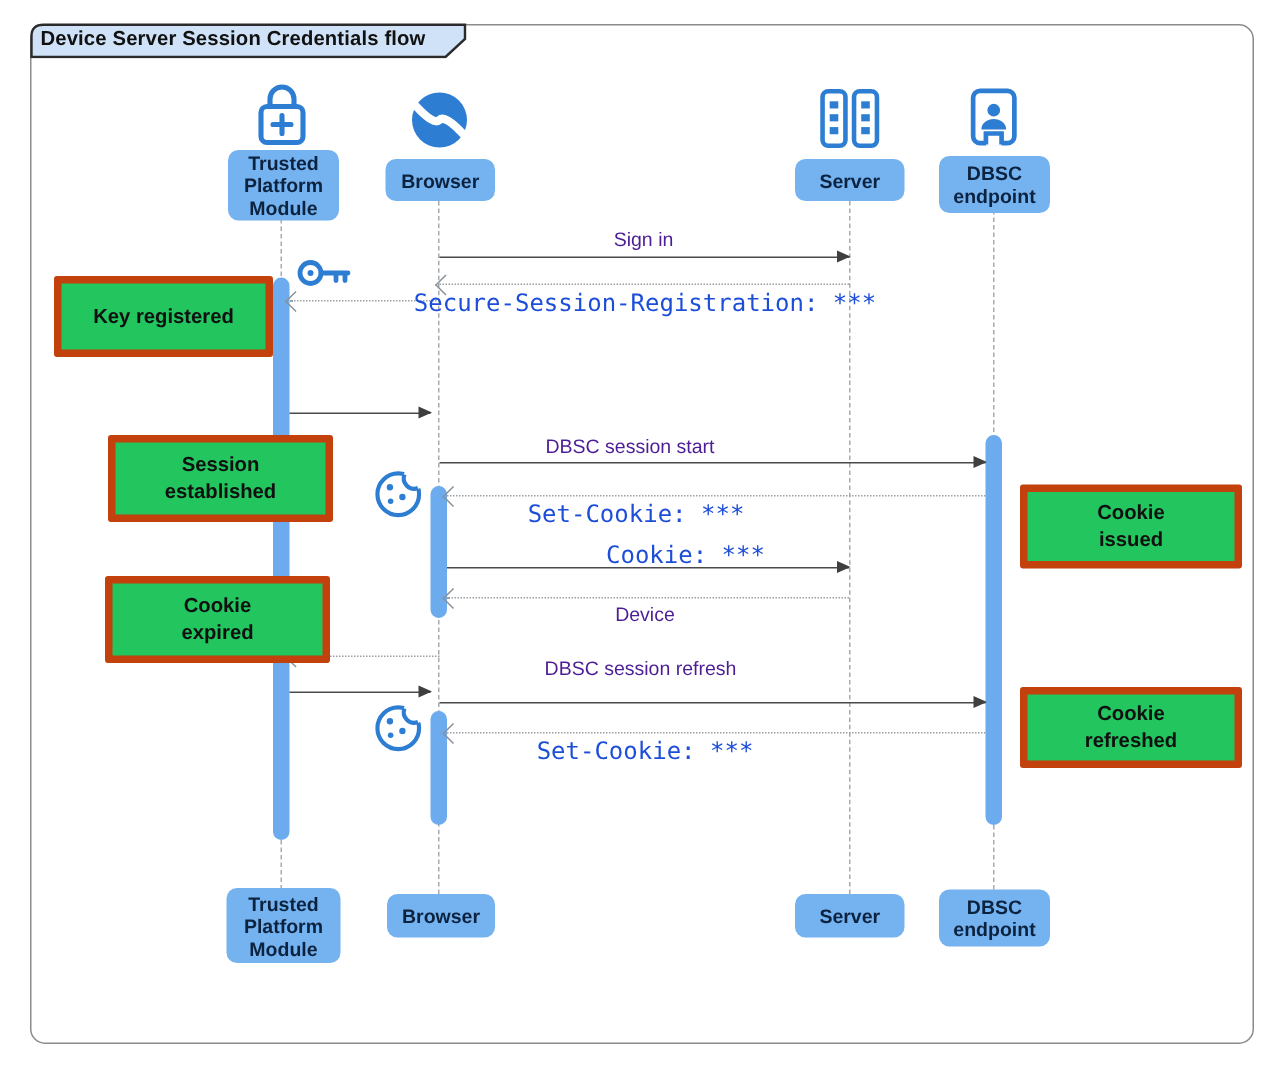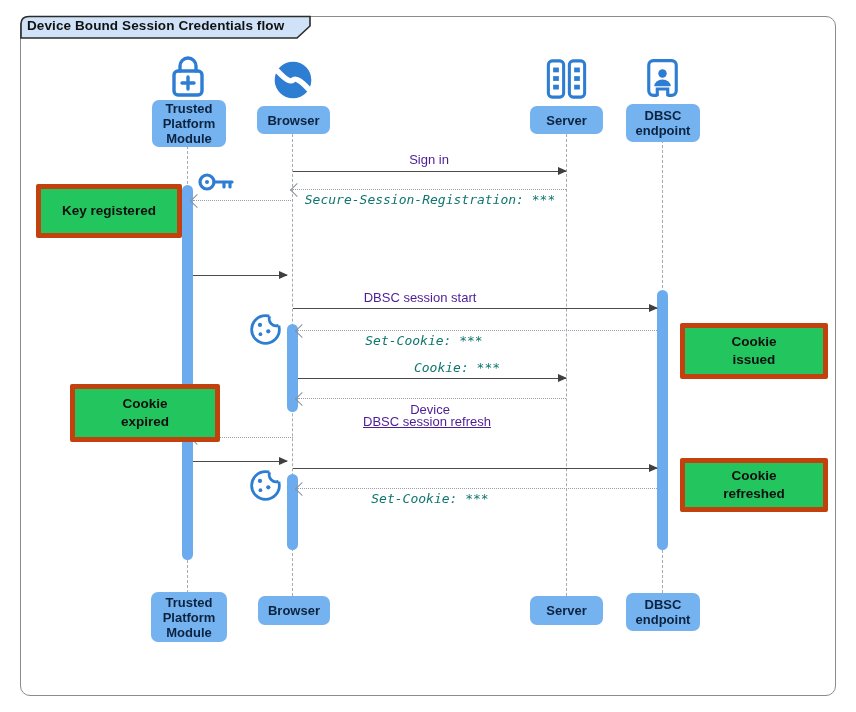--- a/index.html
+++ b/index.html
@@ -22,35 +22,35 @@
   .arrow.solid { border-top:1.5px solid #4a4a4a; }
   .arrow.dotted { border-top:1.6px dotted #9aa0a6; }
   .ah-r::after { content:""; position:absolute; right:-1px; top:-5.2px; width:0; height:0;
                  border-left:9px solid #3f3f3f; border-top:4.5px solid transparent;
                  border-bottom:4.5px solid transparent; }
   .ah-l-open::before { content:""; position:absolute; left:-1px; top:-5.3px; width:9px; height:9px;
                  border-left:1.6px solid #8a9097; border-top:1.6px solid #8a9097;
                  transform:rotate(-45deg); }
   .msg-label { position:absolute; transform:translateX(-50%); font-size:13px; color:#4c1d95;
                white-space:nowrap; }
-  .mono { font-family:"DejaVu Sans Mono",monospace; font-size:13px; color:#0f766e;font-style:italic; }
+  .mono { font-family:"DejaVu Sans Mono",monospace; font-size:16px; color:#1d4ed8; }
   .sans { font-family:"Liberation Sans",sans-serif; }
   .icon { position:absolute; }
 </style>
 </head>
 <body>
 
 <div class="canvas">
 
   <div class="frame"></div>
 
   <svg class="title-tab" viewBox="0 0 292 24">
     <path d="M1,23 L1,9 Q1,1.5 9,1.5 L290,1.5 L290,11 L277,23 Z" fill="#cfe2f7" stroke="#2b2b2b" stroke-width="1.6"></path>
   </svg>
-  <div class="title-text">Device Bound Session Credentials flow</div>
+  <div class="title-text">Device Server Session Credentials flow</div>
 
   <div class="lifeline" style="left:187px; top:146px; height:447px;"></div>
   <div class="lifeline" style="left:292px; top:134px; height:462px;"></div>
   <div class="lifeline" style="left:566px; top:134px; height:462px;"></div>
   <div class="lifeline" style="left:662px; top:140px; height:453px;"></div>
 
   <div class="activation" style="left:182px; top:185px; height:375px;"></div>
   <div class="activation" style="left:287px; top:324px; height:88px;"></div>
   <div class="activation" style="left:287px; top:474px; height:76px;"></div>
   <div class="activation" style="left:657px; top:290px; height:260px;"></div>
@@ -111,21 +111,21 @@
   <div class="arrow solid ah-r" style="left:193px; top:461px; width:94px;"></div>
   <div class="arrow solid ah-r" style="left:293px; top:468px; width:364px;"></div>
   <div class="arrow dotted ah-l-open" style="left:298px; top:488px; width:359px;"></div>
 
   <div class="msg-label sans" style="left:429px; top:152px;">Sign in</div>
   <div class="msg-label mono" style="left:430px; top:192px;">Secure-Session-Registration: ***</div>
   <div class="msg-label sans" style="left:420px; top:290px;">DBSC session start</div>
   <div class="msg-label mono" style="left:424px; top:333px;">Set-Cookie: ***</div>
   <div class="msg-label mono" style="left:432px; top:360px;margin-left:25px;">Cookie: ***</div>
   <div class="msg-label sans" style="left:430px; top:402px;">Device</div>
-  <div class="msg-label sans" style="left:427px; top:414px;text-decoration:underline;">DBSC session refresh</div>
+  <div class="msg-label sans" style="left:427px; top:438px;">DBSC session refresh</div>
   <div class="msg-label mono" style="left:430px; top:491px;">Set-Cookie: ***</div>
 
   <svg class="icon" style="left:197px; top:169px;" width="40" height="26" viewBox="0 0 40 26">
     <circle cx="10" cy="13" r="7" fill="none" stroke="#2d7dd2" stroke-width="3.2"></circle>
     <circle cx="10" cy="13" r="2" fill="#2d7dd2"></circle>
     <path d="M17,13 h18 M27,13 v5 M33,13 v5" fill="none" stroke="#2d7dd2" stroke-width="3.2" stroke-linecap="round"></path>
   </svg>
   <svg class="icon" style="left:247px; top:311px;" width="37" height="37" viewBox="0 0 40 40">
     <circle cx="20" cy="20" r="15" fill="none" stroke="#2d7dd2" stroke-width="3"></circle>
     <circle cx="31" cy="9" r="8" fill="#fff"></circle>
@@ -137,20 +137,22 @@
   <svg class="icon" style="left:247px; top:467px;" width="37" height="37" viewBox="0 0 40 40">
     <circle cx="20" cy="20" r="15" fill="none" stroke="#2d7dd2" stroke-width="3"></circle>
     <circle cx="31" cy="9" r="8" fill="#fff"></circle>
     <path d="M24.5,5.8 A7.5,7.5 0 0 0 34.2,15.5" fill="none" stroke="#2d7dd2" stroke-width="3"></path>
     <circle cx="14" cy="15" r="2.3" fill="#2d7dd2"></circle>
     <circle cx="23" cy="22" r="2.3" fill="#2d7dd2"></circle>
     <circle cx="14.5" cy="25" r="2" fill="#2d7dd2"></circle>
   </svg>
 
   <div class="note" style="left:36px;  top:184px; width:136px; height:44px;">Key registered</div>
+  <div class="note" style="left:72px;  top:290px; width:140px; height:48px;">Session
+established</div>
   <div class="note" style="left:70px;  top:384px; width:140px; height:48px;">Cookie
 expired</div>
   <div class="note" style="left:680px; top:323px; width:138px; height:46px;">Cookie
 issued</div>
   <div class="note" style="left:680px; top:458px; width:138px; height:44px;">Cookie
 refreshed</div>
 
 </div>
 
 </body></html>

